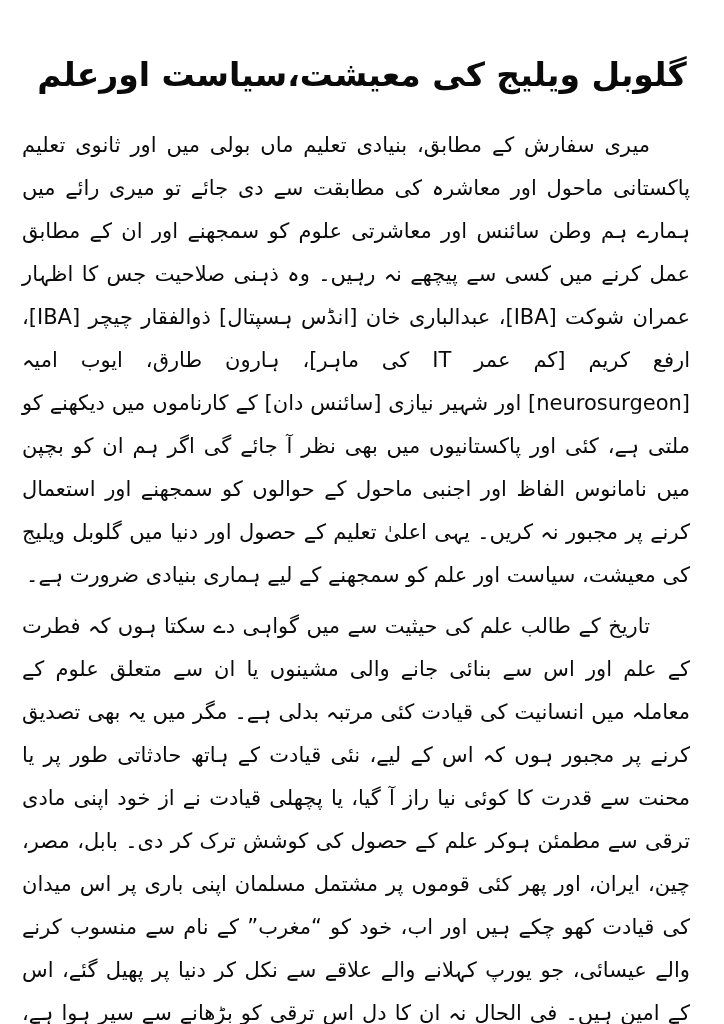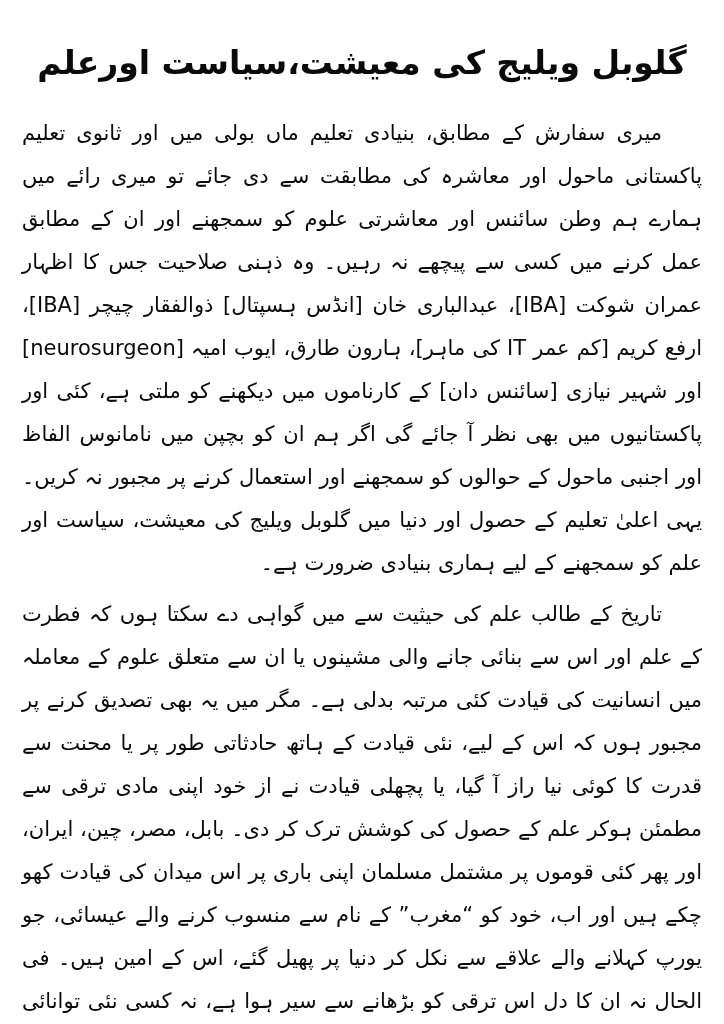--- a/index.html
+++ b/index.html
@@ -10,42 +10,42 @@
   body {
     width: 724px;
     height: 1024px;
     overflow: hidden;
     font-family: "DejaVu Sans", sans-serif;
   }
   .page {
     box-sizing: border-box;
     width: 724px;
     height: 1024px;
-    padding: 40px 22px 20px 22px;
+    padding: 52px 22px 20px 22px;
     background: #ffffff;
   }
   .doc-title {
     direction: rtl;
     text-align: center;
     font-weight: bold;
     font-size: 33px;
     line-height: 1.4;
     color: #0a0a0a;
     margin: 0 0 26px 0;
     letter-spacing: 0;
   }
   .doc-body {
     direction: rtl;
     text-align: justify;
     font-size: 21px;
     line-height: 43px;
     color: #0b0b0b;
   }
   .doc-body p {
-    margin: 0 0 8px 0;
+    margin: 0 12px 8px 0;
     text-indent: 40px;
   }
 </style>
 </head>
 <body>
 
 <div class="page">
   <h1 class="doc-title">گلوبل ویلیج کی معیشت،سیاست اورعلم</h1>
 
   <div class="doc-body">

